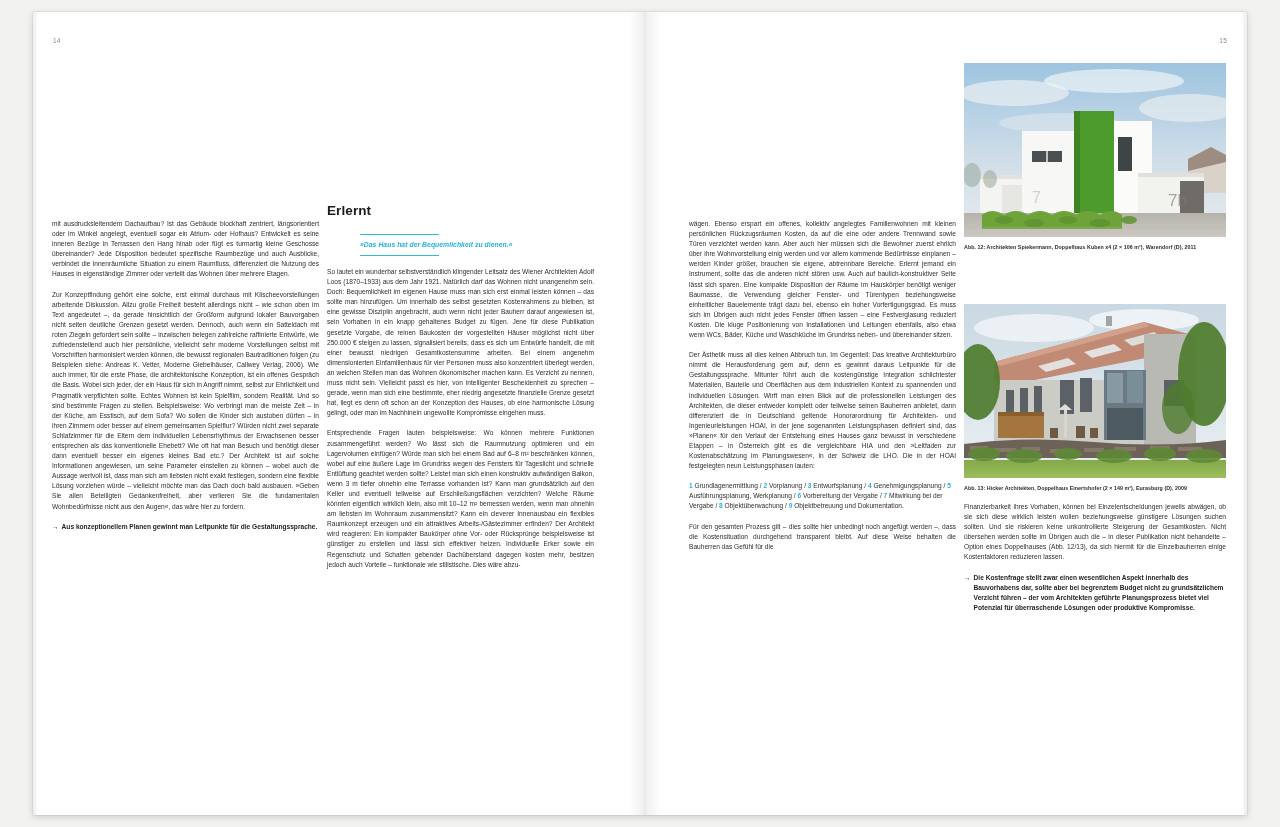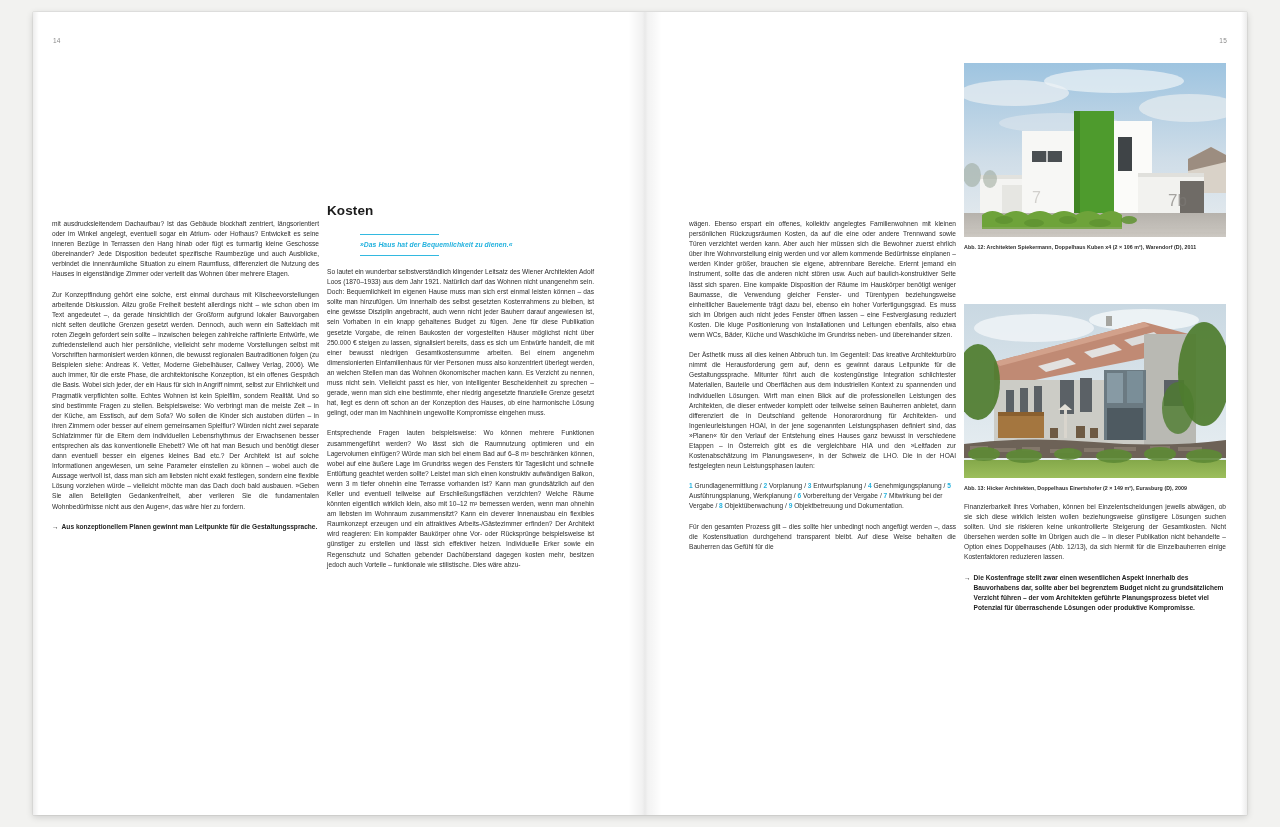--- a/index.html
+++ b/index.html
@@ -157,21 +157,21 @@
     <div class="col col-l1">
       <p>mit ausdrucksleitendem Dachaufbau? Ist das Gebäude blockhaft zentriert, längsorientiert oder im Winkel angelegt, eventuell sogar ein Atrium- oder Hofhaus? Entwickelt es seine inneren Bezüge in Terrassen den Hang hinab oder fügt es turmartig kleine Geschosse übereinander? Jede Disposition bedeutet spezifische Raumbezüge und auch Ausblicke, verbindet die innenräumliche Situation zu einem Raumfluss, differenziert die Nutzung des Hauses in eigenständige Zimmer oder verteilt das Wohnen über mehrere Etagen.</p>
       <p>Zur Konzeptfindung gehört eine solche, erst einmal durchaus mit Klischeevorstellungen arbeitende Diskussion. Allzu große Freiheit besteht allerdings nicht – wie schon oben im Text angedeutet –, da gerade hinsichtlich der Großform aufgrund lokaler Bauvorgaben nicht selten deutliche Grenzen gesetzt werden. Dennoch, auch wenn ein Satteldach mit roten Ziegeln gefordert sein sollte – inzwischen belegen zahlreiche raffinierte Entwürfe, wie zufriedenstellend auch hier persönliche, vielleicht sehr moderne Vorstellungen selbst mit Vorschriften harmonisiert werden können, die bewusst regionalen Bautraditionen folgen (zu Beispielen siehe: Andreas K. Vetter, Moderne Giebelhäuser, Callwey Verlag, 2006). Wie auch immer, für die erste Phase, die architektonische Konzeption, ist ein offenes Gespräch die Basis. Wobei sich jeder, der ein Haus für sich in Angriff nimmt, selbst zur Ehrlichkeit und Pragmatik verpflichten sollte. Echtes Wohnen ist kein Spielfilm, sondern Realität. Und so sind bestimmte Fragen zu stellen. Beispielsweise: Wo verbringt man die meiste Zeit – in der Küche, am Esstisch, auf dem Sofa? Wo sollen die Kinder sich austoben dürfen – in ihren Zimmern oder besser auf einem gemeinsamen Spielflur? Würden nicht zwei separate Schlafzimmer für die Eltern dem individuellen Lebensrhythmus der Erwachsenen besser entsprechen als das konventionelle Ehebett? Wie oft hat man Besuch und benötigt dieser dann eventuell besser ein eigenes kleines Bad etc.? Der Architekt ist auf solche Informationen angewiesen, um seine Parameter einstellen zu können – wobei auch die Aussage wertvoll ist, dass man sich am liebsten nicht exakt festlegen, sondern eine flexible Lösung vorziehen würde – vielleicht möchte man das Dach doch bald ausbauen. »Geben Sie allen Beteiligten Gedankenfreiheit, aber verlieren Sie die fundamentalen Wohnbedürfnisse nicht aus den Augen«, das wäre hier zu fordern.</p>
       <div class="leadout">
         <span class="arrow">→</span>
         <span class="txt">Aus konzeptionellem Planen gewinnt man Leitpunkte für die Gestaltungssprache.</span>
       </div>
     </div>
 
     <div class="col col-l2">
-      <h2 class="section-title">Kosten</h2>
+      <h2 class="section-title">Erlernt</h2>
 
       <div class="quote-wrap">
         <div class="quote-rule"></div>
         <div class="quote-text">»Das Haus hat der Bequemlichkeit zu dienen.«</div>
         <div class="quote-rule"></div>
       </div>
 
       <p class="body-after-quote">So lautet ein wunderbar selbstverständlich klingender Leitsatz des Wiener Architekten Adolf Loos (1870–1933) aus dem Jahr 1921. Natürlich darf das Wohnen nicht unangenehm sein. Doch: Bequemlichkeit im eigenen Hause muss man sich erst einmal leisten können – das sollte man hinzufügen. Um innerhalb des selbst gesetzten Kostenrahmens zu bleiben, ist eine gewisse Disziplin angebracht, auch wenn nicht jeder Bauherr darauf angewiesen ist, sein Vorhaben in ein knapp gehaltenes Budget zu fügen. Jene für diese Publikation gesetzte Vorgabe, die reinen Baukosten der vorgestellten Häuser möglichst nicht über 250.000 € steigen zu lassen, signalisiert bereits, dass es sich um Entwürfe handelt, die mit einer bewusst niedrigen Gesamtkostensumme arbeiten. Bei einem angenehm dimensionierten Einfamilienhaus für vier Personen muss also konzentriert überlegt werden, an welchen Stellen man das Wohnen ökonomischer machen kann. Es Verzicht zu nennen, muss nicht sein. Vielleicht passt es hier, von intelligenter Bescheidenheit zu sprechen – gerade, wenn man sich eine bestimmte, eher niedrig angesetzte finanzielle Grenze gesetzt hat, liegt es denn oft schon an der Konzeption des Hauses, ob eine harmonische Lösung gelingt, oder man im Nachhinein ungewollte Kompromisse eingehen muss.</p>
       <p>Entsprechende Fragen lauten beispielsweise: Wo können mehrere Funktionen zusammengeführt werden? Wo lässt sich die Raumnutzung optimieren und ein Lagervolumen einfügen? Würde man sich bei einem Bad auf 6–8 m² beschränken können, wobei auf eine äußere Lage im Grundriss wegen des Fensters für Tageslicht und schnelle Entlüftung geachtet werden sollte? Leistet man sich einen konstruktiv aufwändigen Balkon, wenn 3 m tiefer ohnehin eine Terrasse vorhanden ist? Kann man grundsätzlich auf den Keller und eventuell teilweise auf Erschließungsflächen verzichten? Welche Räume könnten eigentlich wirklich klein, also mit 10–12 m² bemessen werden, wenn man ohnehin am liebsten im Wohnraum zusammensitzt? Kann ein cleverer Innenausbau ein flexibles Raumkonzept erzeugen und ein attraktives Arbeits-/Gästezimmer erfinden? Der Architekt wird reagieren: Ein kompakter Baukörper ohne Vor- oder Rücksprünge beispielsweise ist günstiger zu erstellen und lässt sich effektiver heizen. Individuelle Erker sowie ein Regenschutz und Schatten gebender Dachüberstand dagegen kosten mehr, besitzen jedoch auch Vorteile – funktionale wie stilistische. Dies wäre abzu-</p>
     </div>

